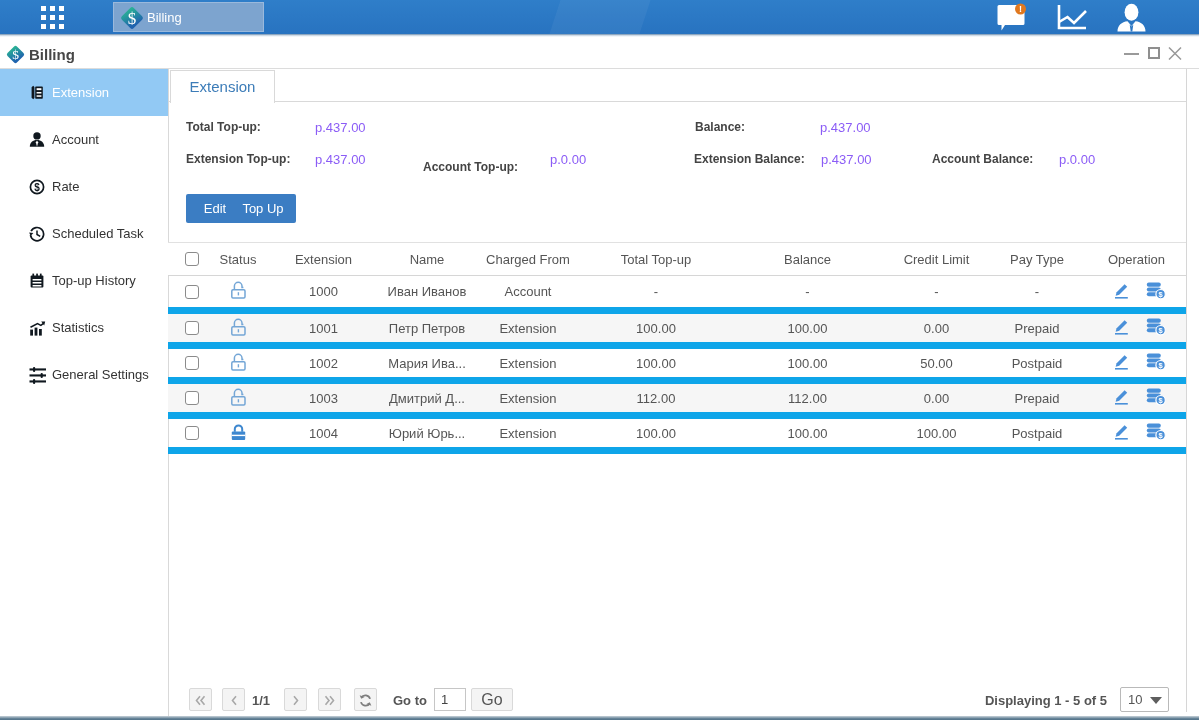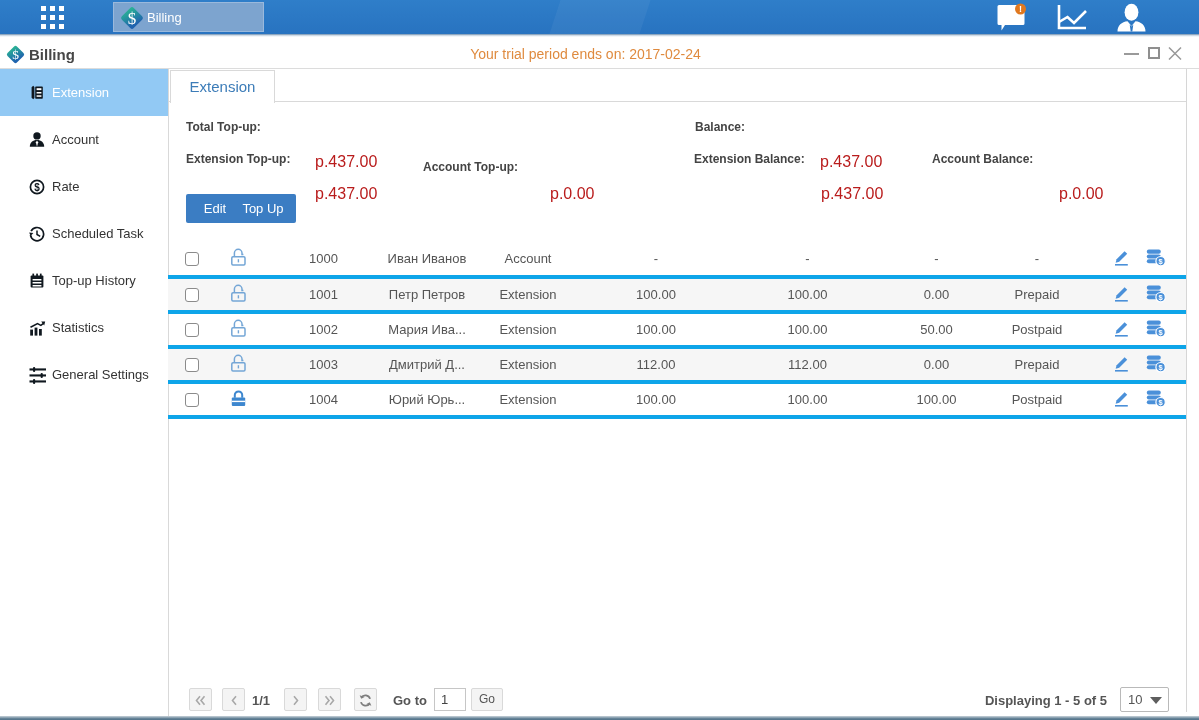--- a/index.html
+++ b/index.html
@@ -27,30 +27,30 @@
 #sidebar { position:absolute; left:0; top:69px; width:169px; height:647px; background:#fff; border-right:1px solid #d9d9d9; }
 .mitem { position:absolute; left:0; width:168px; height:47px; color:#333; font-size:13px; }
 .mitem .ic { position:absolute; left:29px; top:16px; }
 .mitem .lb { position:absolute; left:52px; top:16px; }
 .mitem.sel { background:#92c9f4; color:#fff; }
 
 #tabstrip { position:absolute; left:168px; top:69px; width:1019px; height:33px; border-bottom:1px solid #d9d9d9; }
 #activetab { position:absolute; left:170px; top:70px; width:105px; height:33px; background:#fff;
   border:1px solid #d9d9d9; border-bottom:none; text-align:center; line-height:31px; font-size:15px; color:#3c7cb8; }
 .lbl { position:absolute; font-size:12px; font-weight:bold; color:#444; }
-.val { position:absolute; font-size:16px; color:#b91c1c;margin-top:33px; }
+.val { position:absolute; font-size:13px; color:#8b5cf6; }
 .btn { position:absolute; top:194px; height:29px; background:#3b7dc3; color:#fff; font-size:13px;
   text-align:center; line-height:29px; border-radius:2px; }
 
 #grid { position:absolute; left:168px; top:242px; width:1018px; border-collapse:collapse; table-layout:fixed; }
 #grid th { height:33px; font-size:13px; font-weight:normal; color:#555; text-align:center;
   border-top:1px solid #e1e1e1; border-bottom:1px solid #d6d6d6; background:#fff; }
 #grid td:first-child, #grid th:first-child { padding-left:6px; }
 #grid td:last-child { padding-left:5px; }
-#grid td { height:35px; font-size:13px; color:#555; text-align:center; border-bottom:4px solid #0ea5e9;
+#grid td { height:35px; font-size:13px; color:#555; text-align:center; border-bottom:7px solid #0ea5e9;
   overflow:hidden; white-space:nowrap; }
 #grid tr.alt td { background:#f6f6f6; }
 .cb { width:14px; height:14px; border:1px solid #8b8b8b; border-radius:3px; margin:0 auto; background:#fff; }
 
 .pbtn { position:absolute; top:688px; width:23px; height:23px; background:#f4f4f4; border:1px solid #d9d9d9;
   border-radius:2px; text-align:center; }
 .ptxt { position:absolute; font-size:13px; color:#555;font-weight:bold; }
 #goinput { position:absolute; left:434px; top:688px; width:32px; height:23px; border:1px solid #c6c6c6;
   font-size:13px; color:#444; padding-left:6px; line-height:21px; background:#fff; }
 #pagesize { position:absolute; left:1120px; top:687px; width:49px; height:25px; border:1px solid #b9b9b9;
@@ -113,21 +113,20 @@
     <defs>
         <linearGradient id="dg2" x1="0" y1="0" x2="1" y2="0.3">
       <stop offset="0" stop-color="#2ab893"></stop>
           <stop offset="1" stop-color="#1f63ae"></stop>
         </linearGradient>
       </defs>
     <rect x="3.6" y="3.6" width="16.8" height="16.8" rx="2.5" transform="rotate(45 12 12)" fill="url(#dg2)"></rect>
     <text x="12" y="18" font-size="17" fill="#fff" text-anchor="middle" font-family="Liberation Serif">$</text>
   </svg>
   <span id="apptitle">Billing</span>
-  <div id="trial">Your trial period ends on: 2017-02-24</div>
   <div id="winmin"></div>
   <div id="winmax"></div>
   <svg style="position:absolute;left:1168px;top:13px" width="14" height="13" viewBox="0 0 14 13">
     <path d="M1 0.5 L13 12.5 M13 0.5 L1 12.5" stroke="#999" stroke-width="1.5"></path>
   </svg>
 </div>
 
 <div id="sidebar"></div>
 <div class="mitem sel" style="top:69px">
   <svg class="ic" width="15" height="15" viewBox="0 0 15 15">
@@ -223,20 +222,34 @@
       <col style="width:115px">
       <col style="width:92px">
     <col style="width:110px">
       <col style="width:146px">
       <col style="width:157px">
       <col style="width:101px">
     <col style="width:100px">
       <col style="width:99px">
   </colgroup>
   <tbody>
+      <tr>
+    <th>
+          <div class="cb"></div>
+        </th>
+        <th>Status</th>
+        <th>Extension</th>
+        <th>Name</th>
+        <th>Charged From</th>
+    <th>Total Top-up</th>
+        <th>Balance</th>
+        <th>Credit Limit</th>
+        <th>Pay Type</th>
+        <th>Operation</th>
+  </tr>
   <tr>
     <td>
           <div class="cb"></div>
         </td>
         <td><svg width="17" height="18" viewBox="0 0 17 18">
   <rect x="1.8" y="8.8" width="13.2" height="8.2" rx="1.2" fill="none" stroke="#74a6d6" stroke-width="1.5"></rect>
   <path d="M4.4 8.8 v-3.7 a3.8 3.8 0 0 1 7.6 0 v1.5 h1.4" fill="none" stroke="#74a6d6" stroke-width="1.5"></path>
   <line x1="8.4" y1="11.2" x2="8.4" y2="14.4" stroke="#74a6d6" stroke-width="1.4"></line>
 </svg></td>
         <td>1000</td>
@@ -383,21 +396,21 @@
   <path d="M1.5 1.2 L5 5.5 L1.5 9.8 M6 1.2 L9.5 5.5 L6 9.8" fill="none" stroke="#a8a8a8" stroke-width="1.6"></path>
       </svg></div>
 <div class="pbtn" style="left:354px"><svg width="13" height="13" viewBox="0 0 16 16" style="margin-top:5px">
   <path d="M13.6 6 a6 6 0 0 0 -10.8 -1.6" fill="none" stroke="#7e7e7e" stroke-width="2.2"></path>
   <path d="M2.4 10 a6 6 0 0 0 10.8 1.6" fill="none" stroke="#7e7e7e" stroke-width="2.2"></path>
   <path d="M0.8 1.6 l2 4.2 l4 -2.2 z" fill="#7e7e7e"></path>
   <path d="M15.2 14.4 l-2 -4.2 l-4 2.2 z" fill="#7e7e7e"></path>
       </svg></div>
 <div class="ptxt" style="left:393px;top:693px">Go to</div>
 <div id="goinput">1</div>
-<div class="pbtn" style="left:471px;width:32px;font-size:12px;color:#555;line-height:21px">Go</div>
+<div class="pbtn" style="left:471px;width:42px;font-size:16px;color:#555;line-height:21px">Go</div>
 <div class="ptxt" style="left:957px;top:693px;width:150px;text-align:right">Displaying 1 - 5 of 5</div>
 <div id="pagesize">
       <span>10</span>
       <div class="caret"></div>
     </div>
 </div>
 
 <div id="rightborder"></div>
 <div id="bottomstrip"></div>
 

